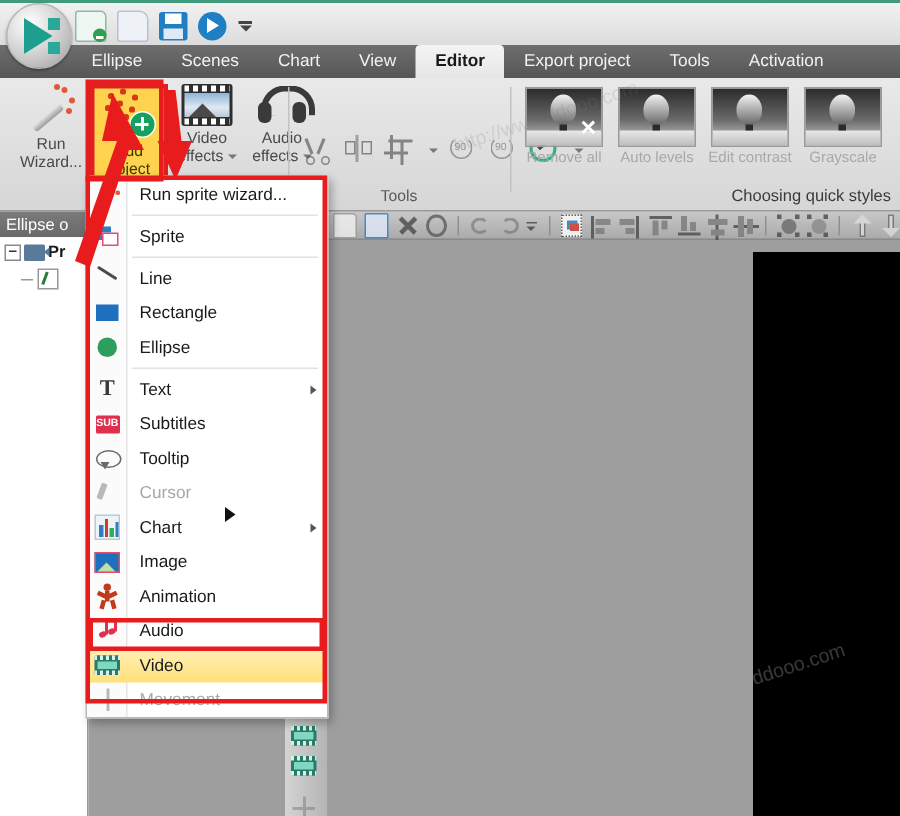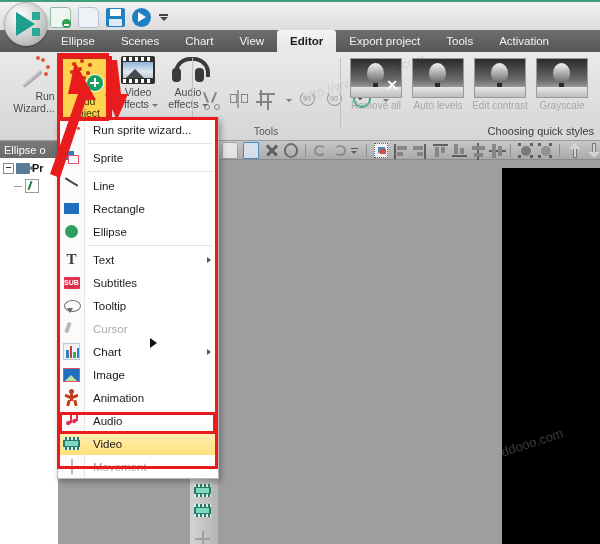--- a/index.html
+++ b/index.html
@@ -300,21 +300,21 @@
     <div class="rgroup" style="left:2px;width:184px;">
 
       <div class="bigbtn" style="left:6px;">
         <div class="wand">
           <div class="stick"></div>
           <div class="sp" style="left:24px;top:2px;"></div>
           <div class="sp" style="left:29px;top:9px;"></div>
           <div class="sp" style="left:19px;top:0px;"></div>
           <div class="sp" style="left:27px;top:16px;"></div>
         </div>
-        <div class="lbl" style="white-space:pre-line;text-align:right;">Run
+        <div class="lbl" style="white-space:pre-line;">Run
 Wizard...</div>
       </div>
 
       <div class="bigbtn hl" style="left:58px;">
         <div class="dots">
           <i style="left:4px;top:3px"></i>
             <i style="left:12px;top:0px"></i>
             <i style="left:20px;top:4px"></i>
           <i style="left:2px;top:11px"></i>
             <i style="left:10px;top:8px"></i>

